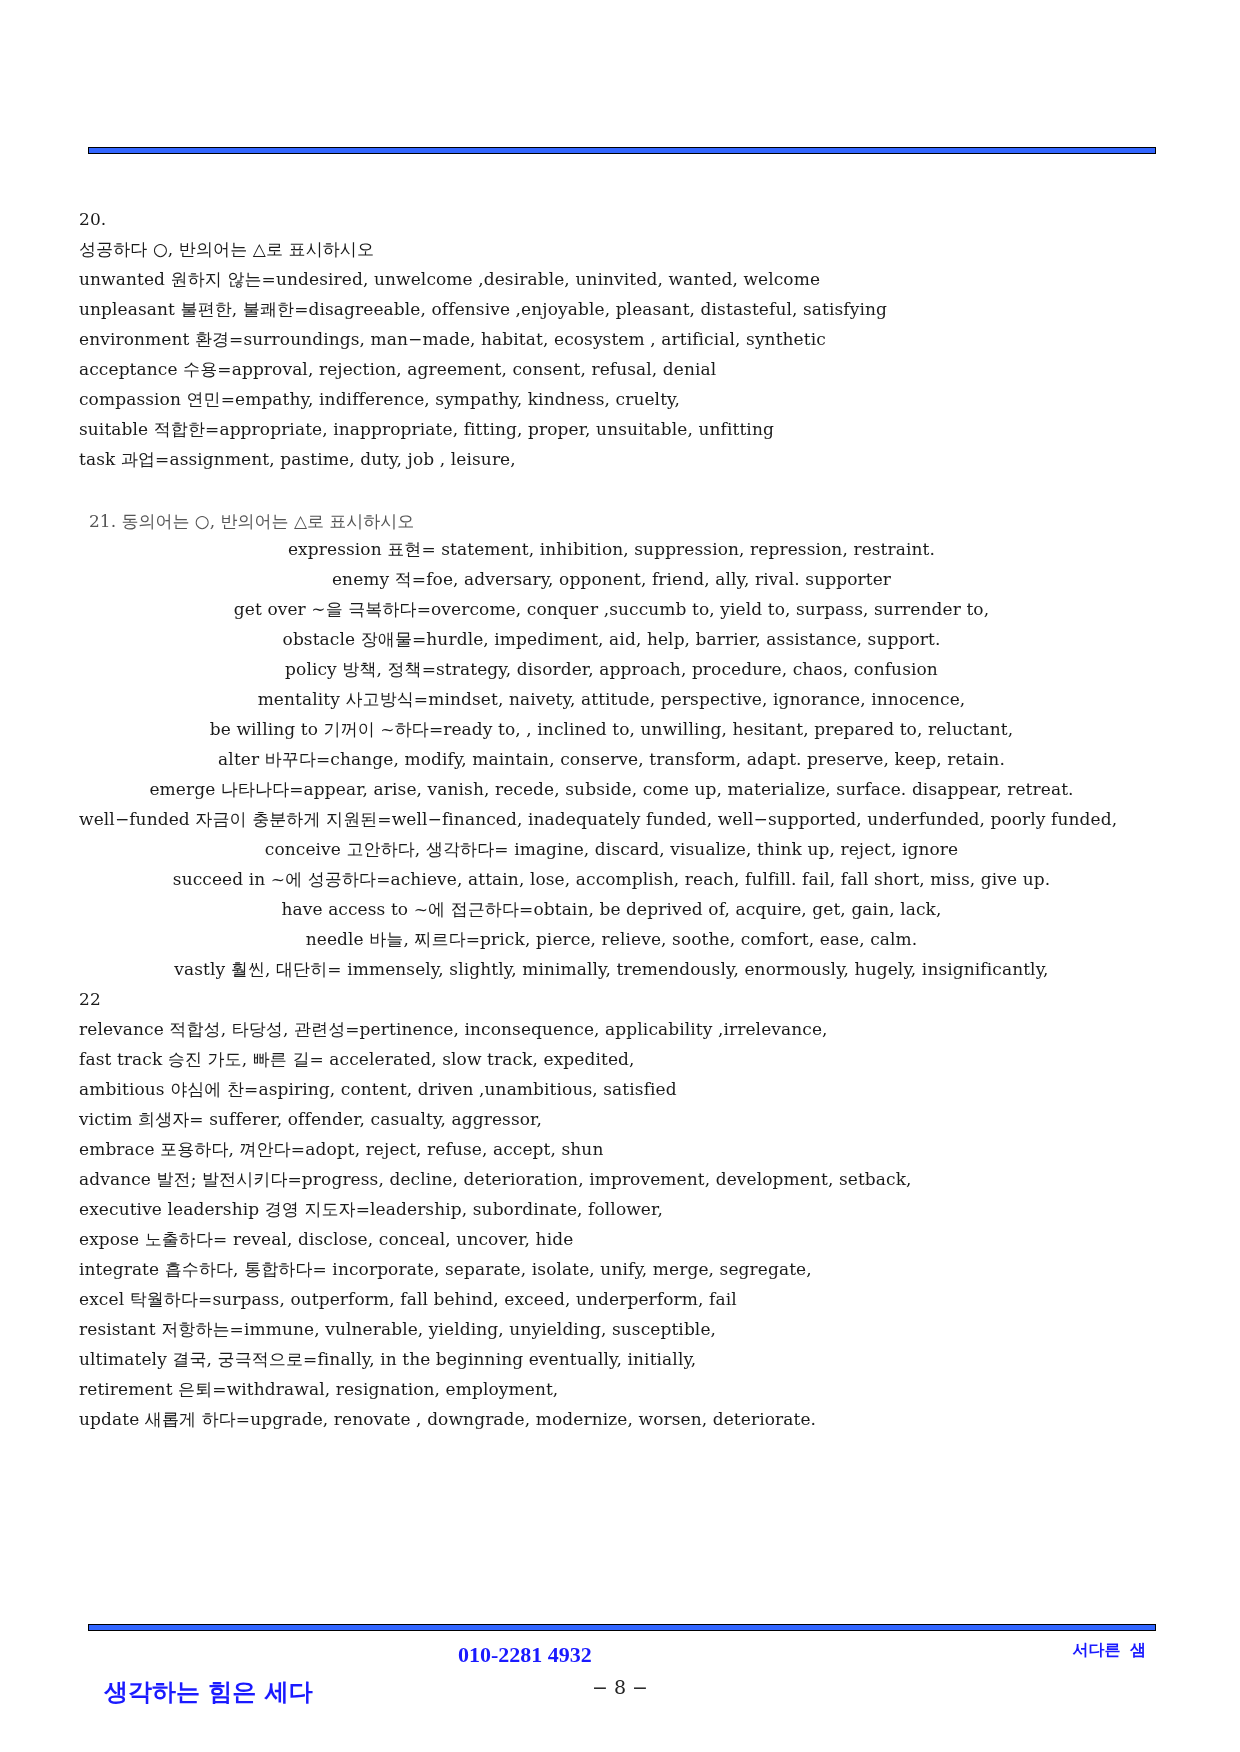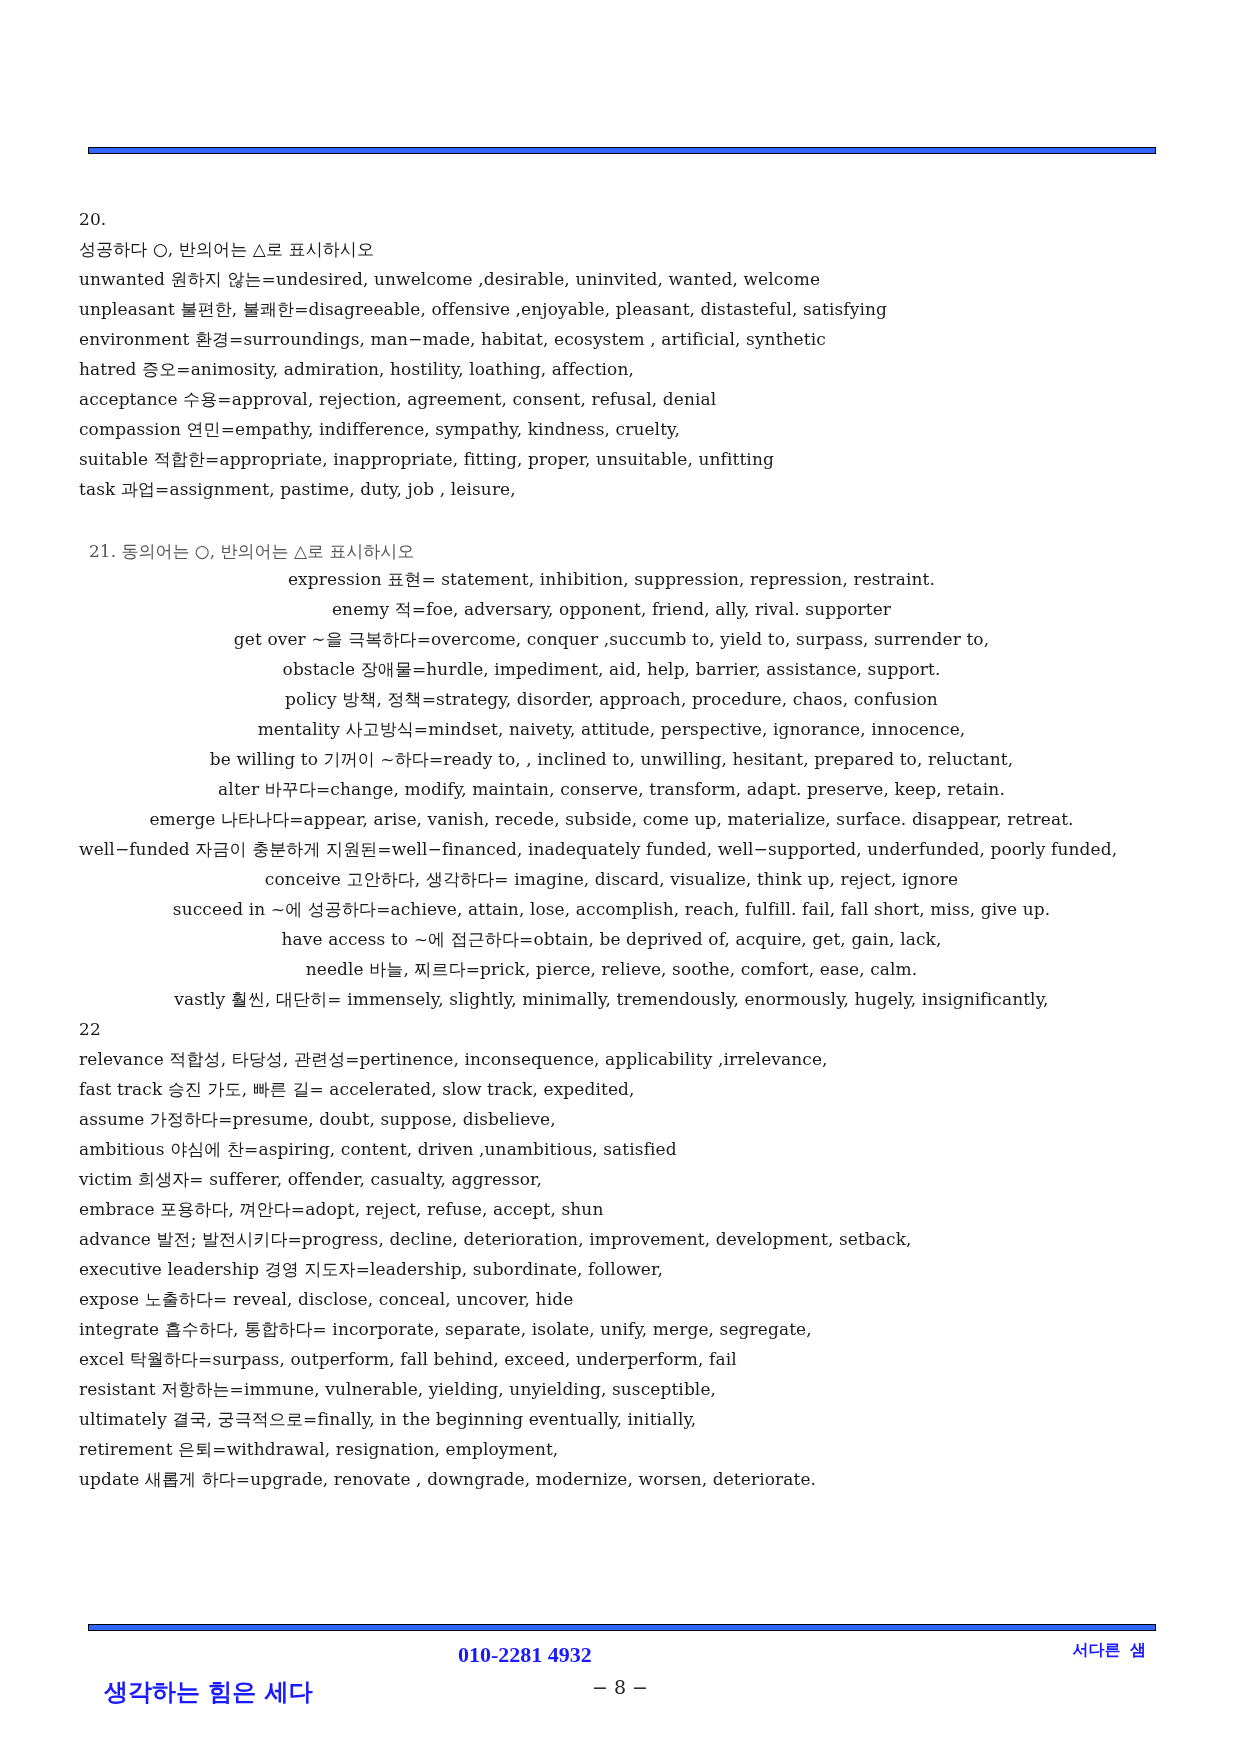--- a/index.html
+++ b/index.html
@@ -29,21 +29,20 @@
 
 <div class="rule top"></div>
 
 <div class="content">
   <div>
     <div class="line">20.</div>
     <div class="line">성공하다 ○, 반의어는 △로 표시하시오</div>
     <div class="line">unwanted 원하지 않는=undesired, unwelcome ,desirable, uninvited,  wanted, welcome</div>
     <div class="line">unpleasant 불편한, 불쾌한=disagreeable, offensive ,enjoyable, pleasant, distasteful,  satisfying</div>
     <div class="line">environment 환경=surroundings,  man−made, habitat, ecosystem , artificial, synthetic</div>
-    <div class="line">hatred 증오=animosity, admiration,  hostility, loathing,  affection,</div>
     <div class="line">acceptance 수용=approval,  rejection, agreement, consent,  refusal, denial</div>
     <div class="line">compassion 연민=empathy,  indifference, sympathy, kindness, cruelty,</div>
     <div class="line">suitable 적합한=appropriate,  inappropriate, fitting, proper, unsuitable, unfitting</div>
     <div class="line">task 과업=assignment,  pastime, duty, job , leisure,</div>
   </div>
 
   <div class="gap"></div>
 
   <div class="s21">
     <div class="sec21-title">21. 동의어는 ○, 반의어는 △로 표시하시오</div>
@@ -61,21 +60,20 @@
     <div class="line">succeed in ~에 성공하다=achieve, attain,  lose, accomplish, reach, fulfill. fail, fall short, miss, give up.</div>
     <div class="line">have access to ~에 접근하다=obtain,  be deprived of, acquire, get, gain, lack,</div>
     <div class="line">needle 바늘, 찌르다=prick, pierce,   relieve, soothe, comfort, ease, calm.</div>
     <div class="line">vastly 훨씬, 대단히= immensely, slightly,  minimally, tremendously, enormously, hugely, insignificantly,</div>
   </div>
 
   <div>
     <div class="line">22</div>
     <div class="line">relevance 적합성, 타당성, 관련성=pertinence, inconsequence,  applicability ,irrelevance,</div>
     <div class="line">fast track 승진 가도, 빠른 길= accelerated, slow track, expedited,</div>
-    <div class="line">assume 가정하다=presume, doubt, suppose,  disbelieve,</div>
     <div class="line">ambitious 야심에 찬=aspiring,   content, driven ,unambitious, satisfied</div>
     <div class="line">victim 희생자= sufferer,  offender, casualty, aggressor,</div>
     <div class="line">embrace 포용하다, 껴안다=adopt, reject, refuse, accept,  shun</div>
     <div class="line">advance 발전; 발전시키다=progress, decline, deterioration,  improvement, development, setback,</div>
     <div class="line">executive leadership 경영 지도자=leadership, subordinate, follower,</div>
     <div class="line">expose 노출하다= reveal, disclose, conceal, uncover,  hide</div>
     <div class="line">integrate 흡수하다, 통합하다= incorporate,  separate, isolate, unify, merge, segregate,</div>
     <div class="line">excel 탁월하다=surpass, outperform,  fall behind, exceed, underperform, fail</div>
     <div class="line">resistant 저항하는=immune,   vulnerable, yielding, unyielding, susceptible,</div>
     <div class="line">ultimately 결국, 궁극적으로=finally,  in the beginning eventually, initially,</div>

